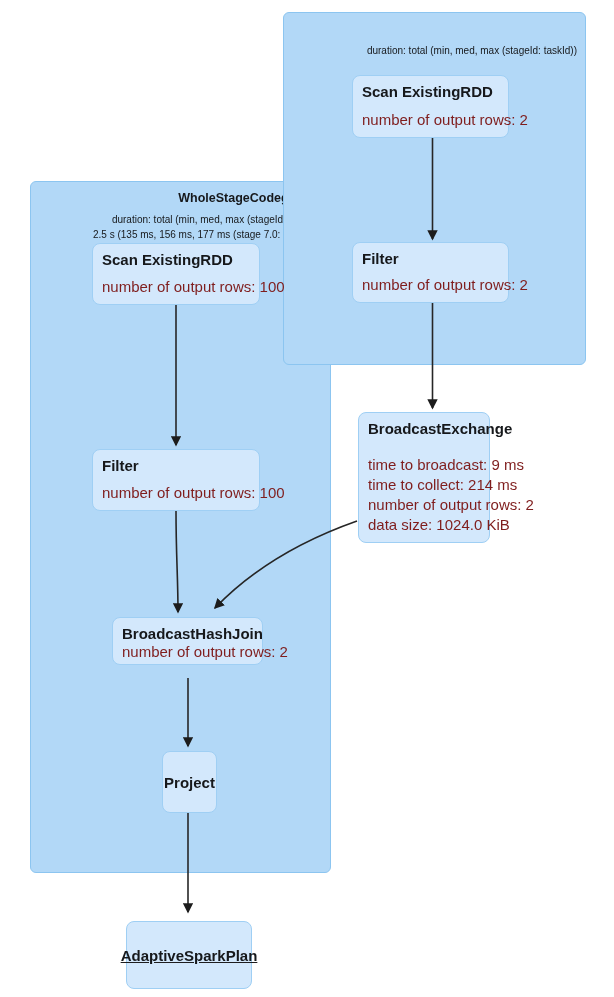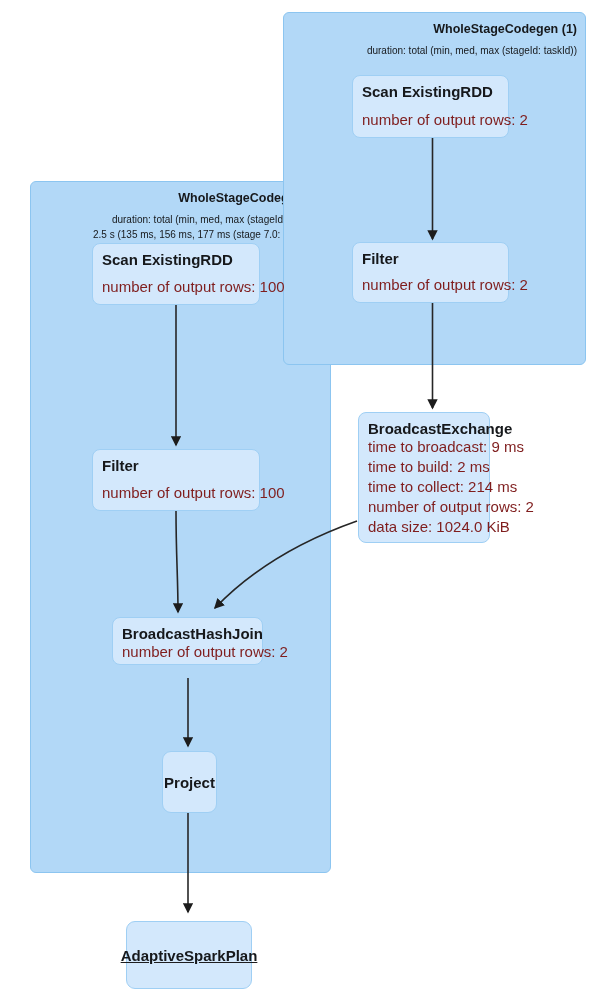--- a/index.html
+++ b/index.html
@@ -64,21 +64,20 @@
   }
   .node-metrics {
     white-space: nowrap;
     line-height: 20px;
     color: #7f1d1d;
   }
   .node.center-only {
     justify-content: center;
     align-items: center;
     padding: 7px 6px;
-    border-radius: 9px;
   }
   .edges {
     position: absolute;
     left: 0;
     top: 0;
     pointer-events: none;
   }
   .edges path.edge-line {
     fill: none;
     stroke: #262626;
@@ -92,21 +91,20 @@
 
   <div class="cluster" style="left:30px; top:181px; width:301px; height:692px;">
     <div class="cluster-label">WholeStageCodegen (2)</div>
     <div class="cluster-duration">
       <div>duration: total (min, med, max (stageId: taskId))</div>
       <div>2.5 s (135 ms, 156 ms, 177 ms (stage 7.0: task 36))</div>
     </div>
   </div>
 
   <div class="cluster" style="left:283px; top:12px; width:303px; height:353px;">
-    <div class="cluster-label">WholeStageCodegen (1)</div>
     <div class="cluster-duration">
       <div>duration: total (min, med, max (stageId: taskId))</div>
     </div>
   </div>
 
   <svg class="edges" width="614" height="997">
     <defs>
       <marker id="arrow" viewBox="0 0 10 10" refX="8.5" refY="5" markerWidth="6.5" markerHeight="6.5" orient="auto">
         <path d="M0,0 L10,5 L0,10 z" fill="#1c1c1c"></path>
       </marker>
@@ -137,21 +135,20 @@
 
   <div class="node" style="left:92px; top:449px; width:168px; height:62px;">
     <div class="node-title">Filter</div>
     <div class="node-metrics">number of output rows: 100</div>
   </div>
 
   <div class="node" style="left:358px; top:412px; width:132px; height:131px;">
     <div class="node-title">BroadcastExchange</div>
     <div class="node-metrics">
       <div>time to broadcast: 9 ms</div>
-      <div>time to build: 2 ms</div>
       <div>time to collect: 214 ms</div>
       <div>number of output rows: 2</div>
       <div>data size: 1024.0 KiB</div>
     </div>
   </div>
 
   <div class="node" style="left:112px; top:617px; width:151px; height:48px;">
     <div class="node-title">BroadcastHashJoin</div>
     <div class="node-metrics">number of output rows: 2</div>
   </div>

